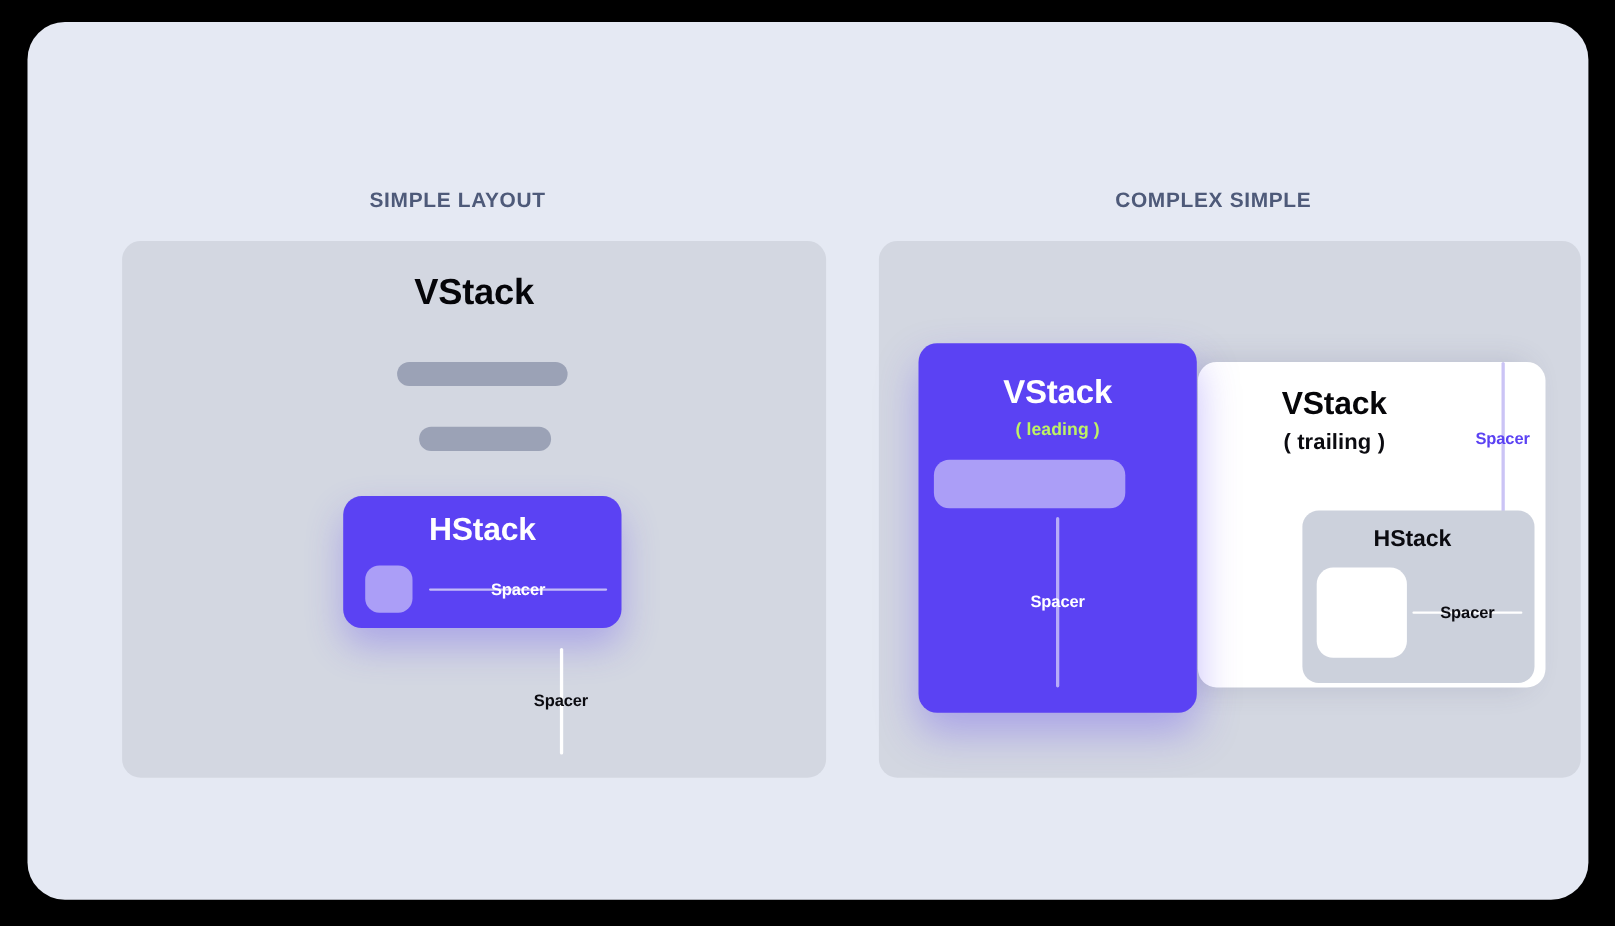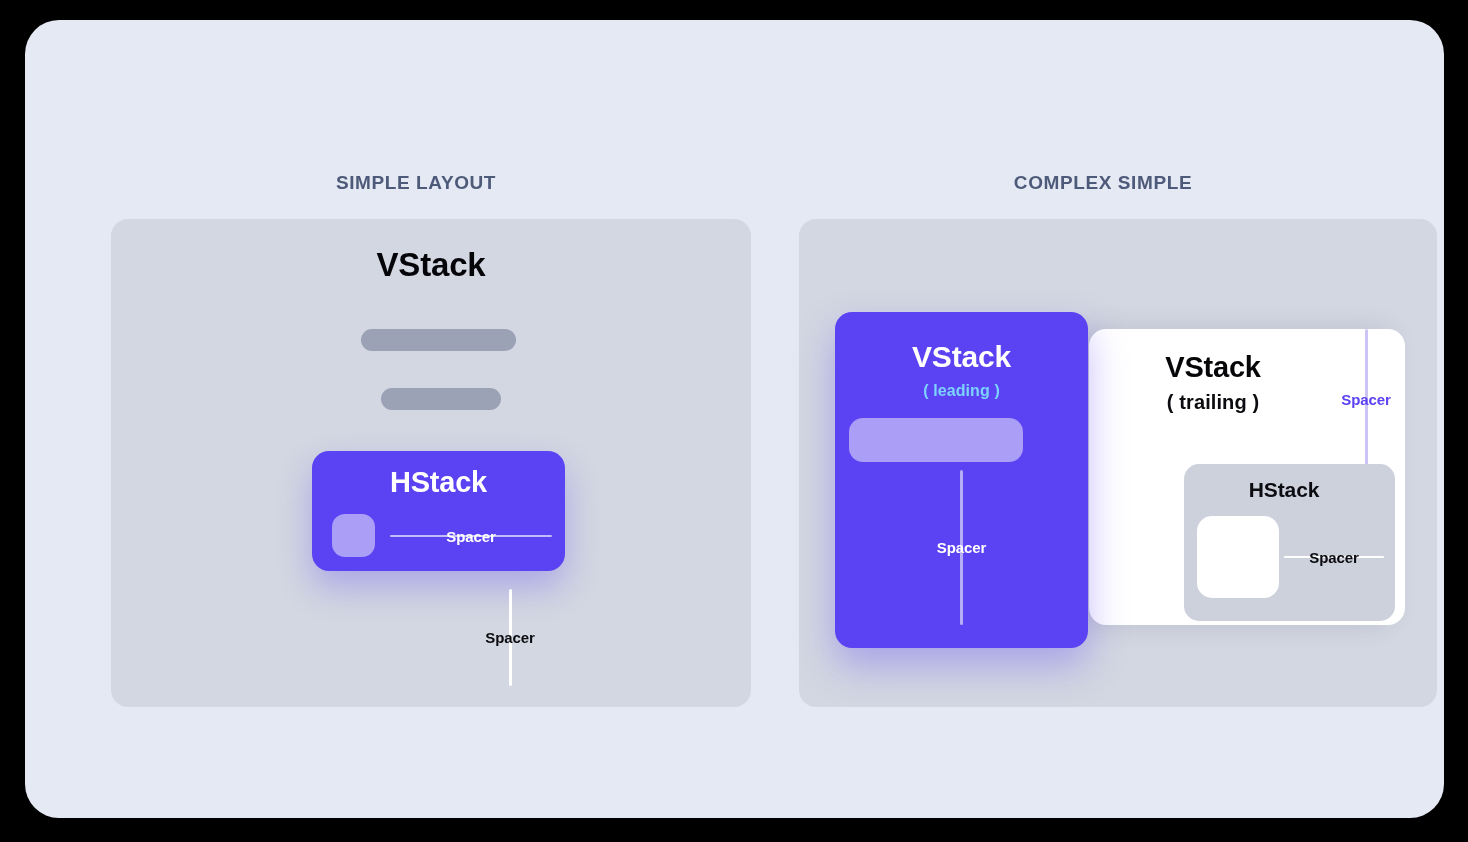--- a/index.html
+++ b/index.html
@@ -246,21 +246,21 @@
     color: #ffffff;
     letter-spacing: -0.2px;
   }
   #vstack-leading-card .card-sub {
     position: absolute;
     left: 0; right: 0;
     top: 70px;
     text-align: center;
     font-size: 16px;
     font-weight: bold;
-    color: #7dd3fc;
+    color: #bef264;
     letter-spacing: 0.1px;
   }
   #bar-leading {
     position: absolute;
     left: 14px; top: 106px;
     width: 174px; height: 44px;
     background: #ab9ef7;
     border-radius: 14px;
   }
   #vspacer-leading { left: 50px; top: 158px; width: 153px; height: 155px; }

